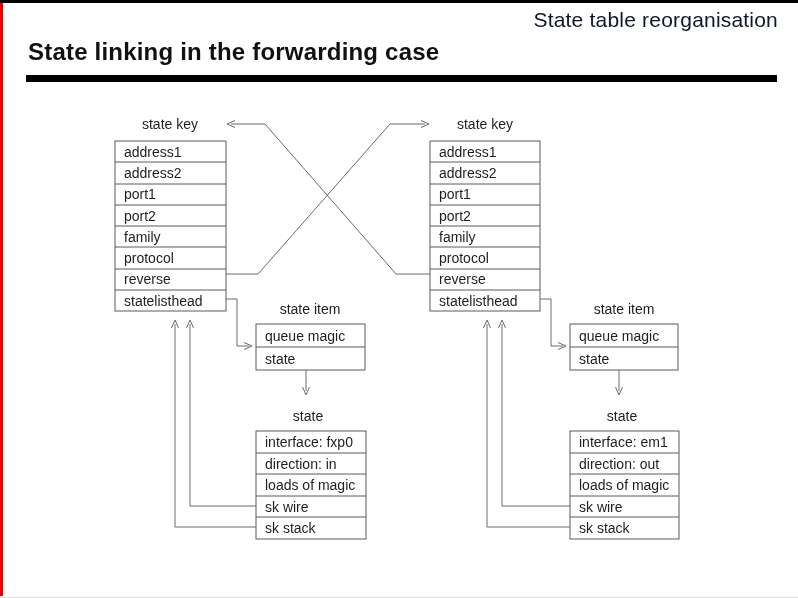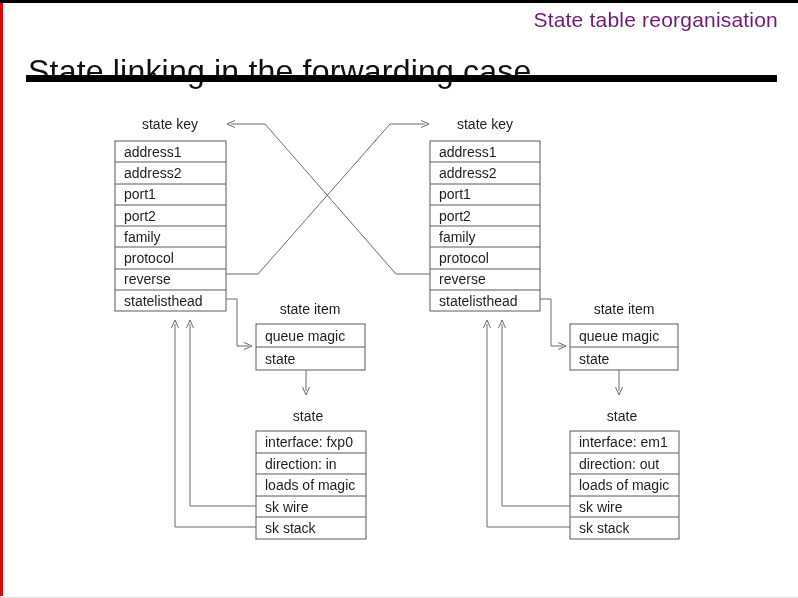--- a/index.html
+++ b/index.html
@@ -4,26 +4,26 @@
 <style>
   html,body { margin:0; padding:0; background:#fff; }
   .slide {
     position:relative; width:798px; height:598px; background:#ffffff;
     font-family:"Liberation Sans", sans-serif; overflow:hidden;
   }
   .border-left  { position:absolute; left:0; top:0; width:3px; height:596px; background:#ee0000; }
   .border-top   { position:absolute; left:0; top:0; width:798px; height:3px; background:#000000; }
   .border-bottom{ position:absolute; left:0; bottom:0; width:798px; height:1px; background:#dddddd; }
   .header {
-    position:absolute; top:8px; right:20px; font-size:21px; color:#701a75;
+    position:absolute; top:8px; right:20px; font-size:21px; color:#0f172a;
     letter-spacing:0.2px; white-space:nowrap;
   }
   .title {
-    position:absolute; top:38px; left:28px; font-size:32px; font-weight:400;
-    color:#111111; letter-spacing:0.2px; white-space:nowrap;margin-top:15px;
+    position:absolute; top:38px; left:28px; font-size:24px; font-weight:700;
+    color:#111111; letter-spacing:0.2px; white-space:nowrap;
   }
   .rule { position:absolute; left:26px; top:75px; width:751px; height:7px; background:#000000; }
   svg.diagram { position:absolute; left:0; top:0; }
   svg text { font-family:"Liberation Sans", sans-serif; font-size:14px; fill:#1e1e1e; }
   svg text.lbl { font-size:14px; }
   .box  { fill:none; stroke:#5a5a5a; stroke-width:1; }
   .sep  { fill:none; stroke:#5a5a5a; stroke-width:1; }
   .conn { fill:none; stroke:#6a6a6a; stroke-width:1; }
 </style>
 </head>

